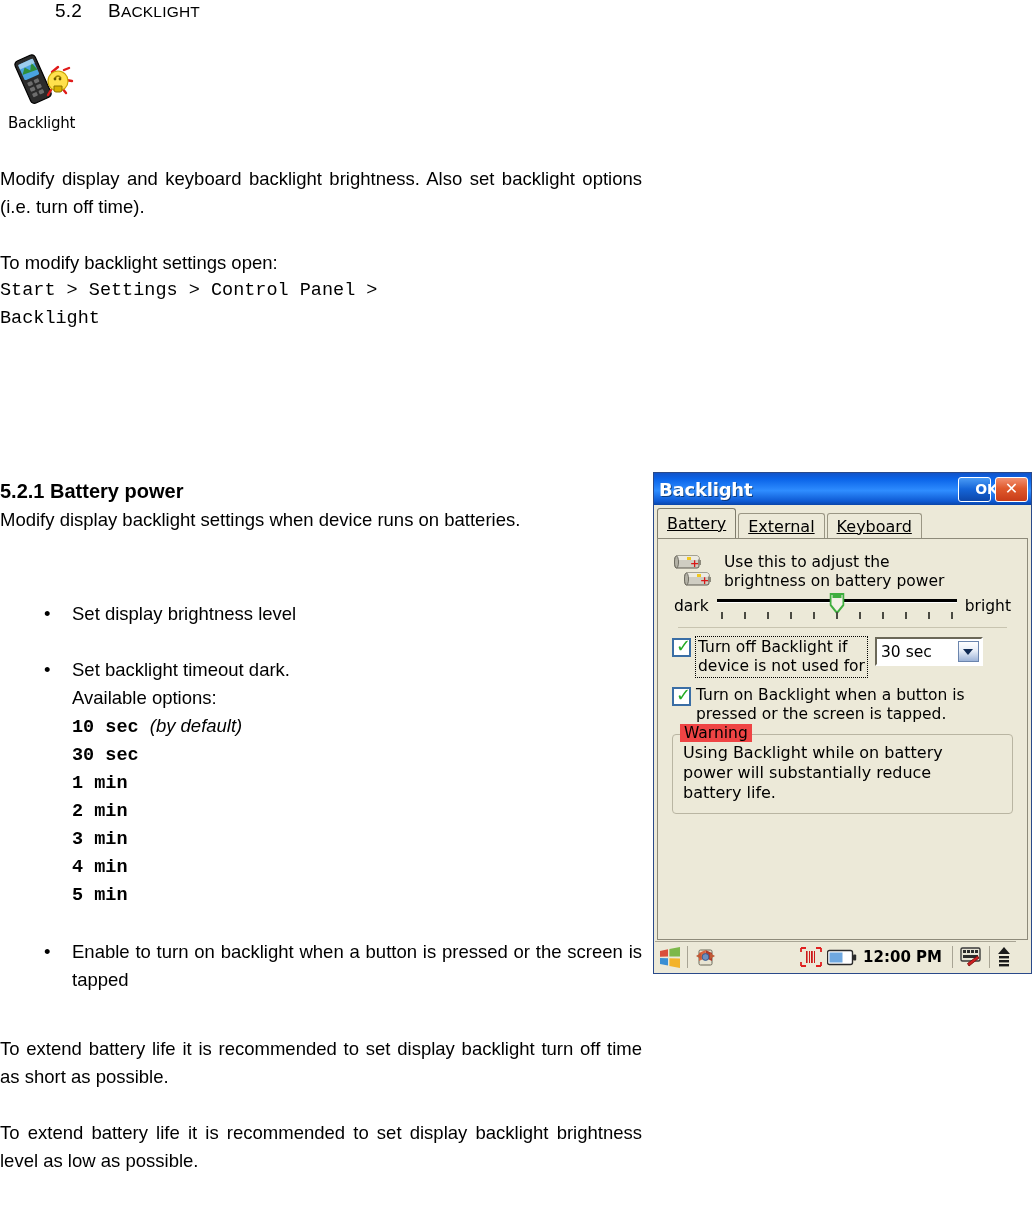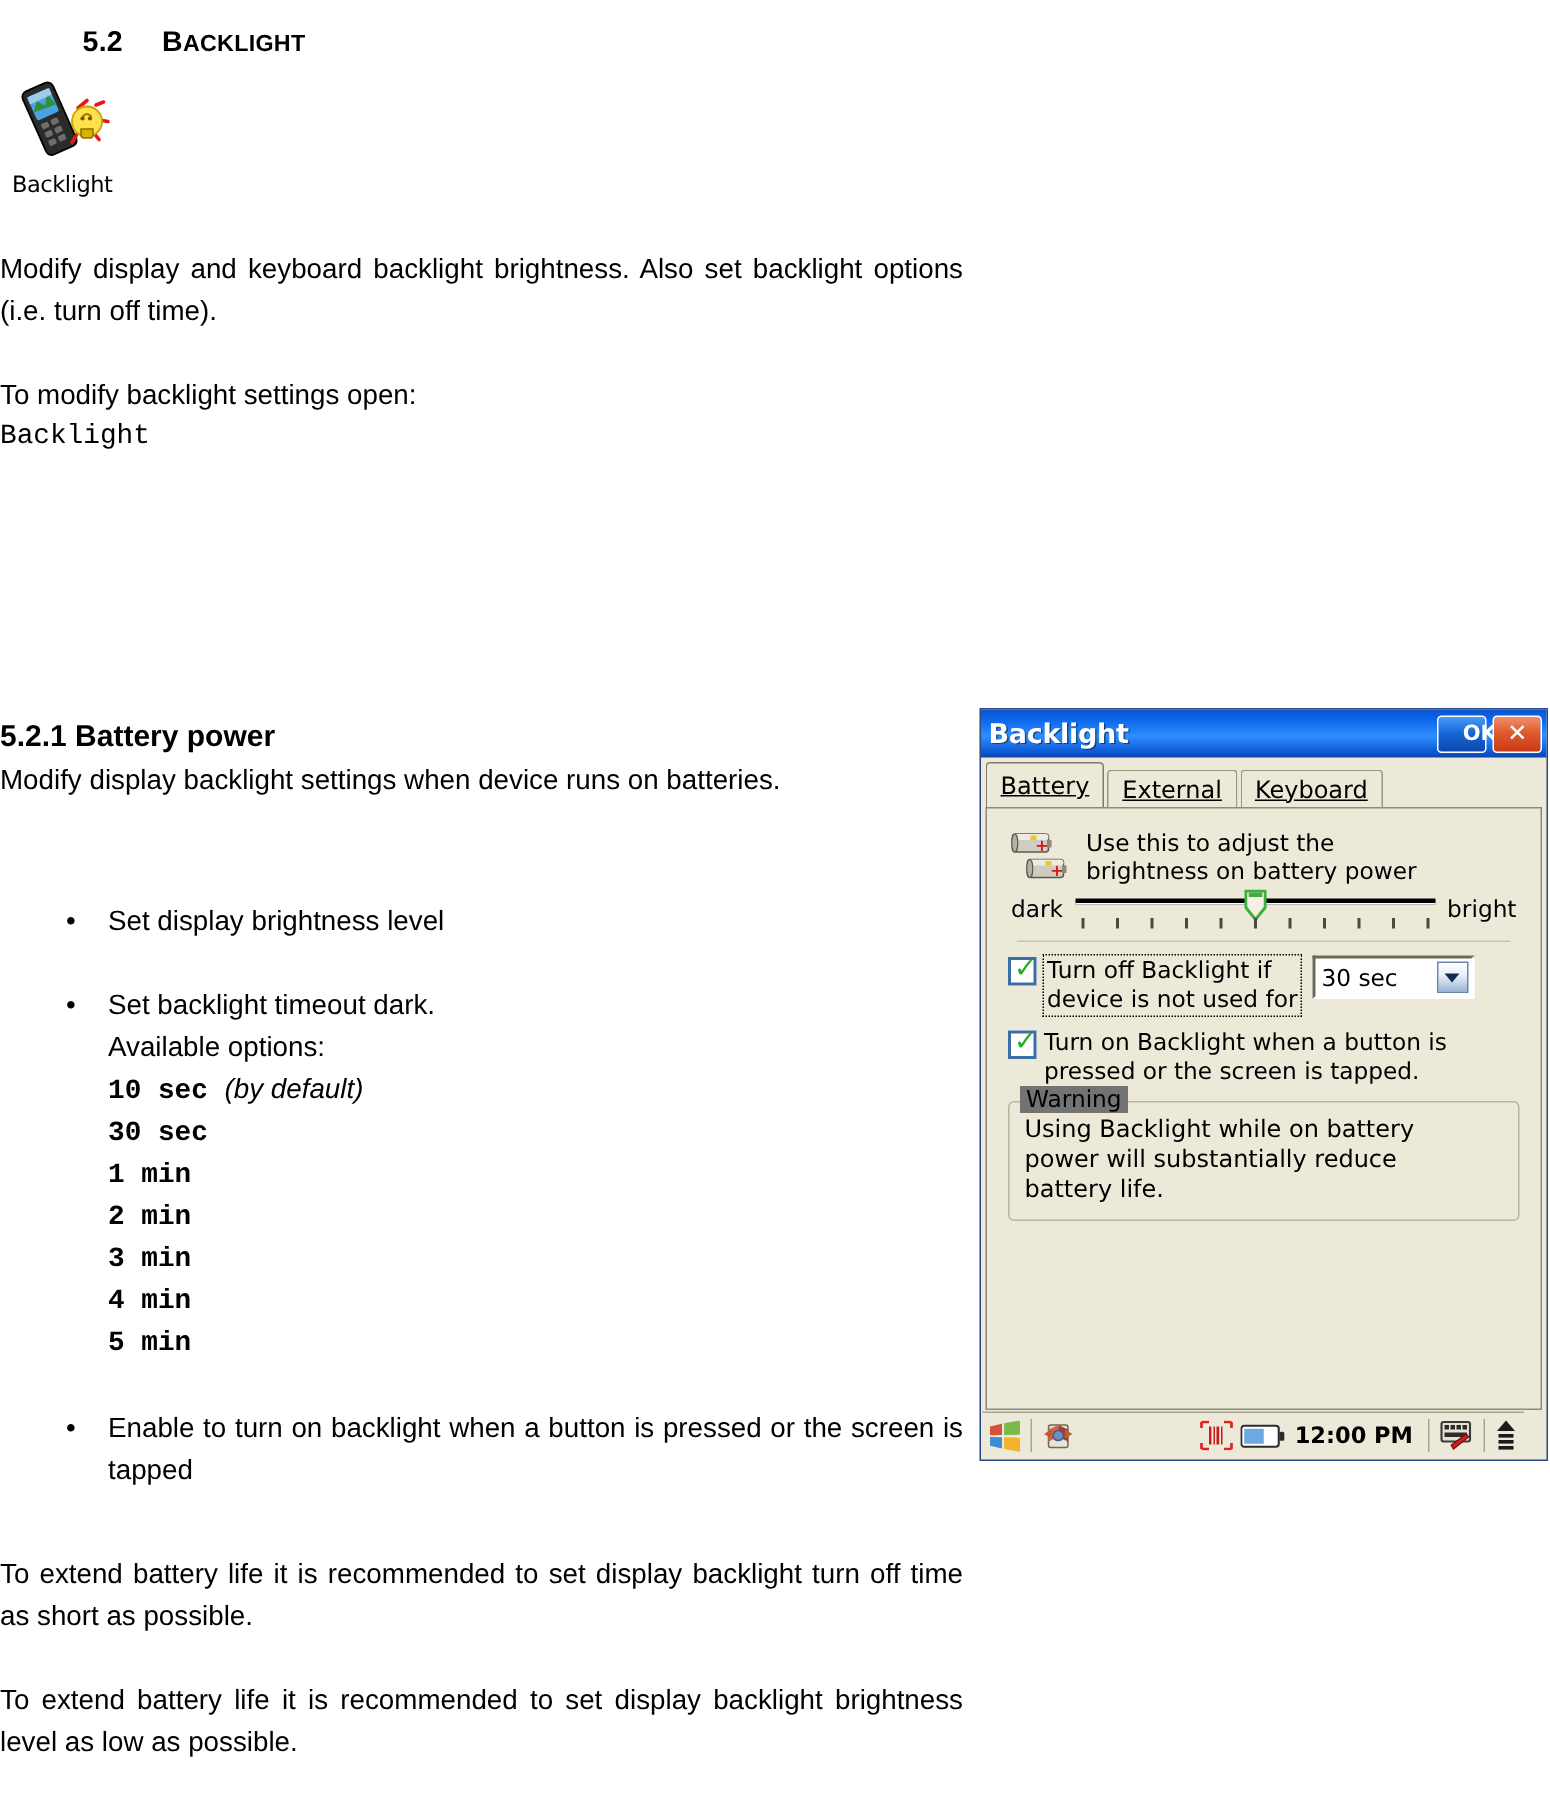--- a/index.html
+++ b/index.html
@@ -13,23 +13,23 @@
     position: relative;
     font-family: "Liberation Sans", sans-serif;
     color: #000000;
     overflow: hidden;
   }
 
   
   .doc-heading {
     position: absolute;
     left: 55px;
-    top: 18px;
+    top: 0px;
     font-size: 19px;
-    font-weight: bold;
+    font-weight: normal;
     letter-spacing: 0.2px;
     white-space: nowrap;
   }
   .doc-heading .num { margin-right: 26px; }
   .smallcaps-first { font-size: 19px; }
   .smallcaps-rest { font-size: 15.5px; }
 
   
   .app-icon-block {
     position: absolute;
@@ -345,21 +345,21 @@
   .warn-group {
     margin: 10px 4px 0 4px;
     border: 1px solid #b9b5a2;
     border-radius: 4px;
     padding: 8px 10px 10px 10px;
     position: relative;
   }
   .warn-legend {
     position: absolute;
     top: -11px; left: 7px;
-    background: #737373;
+    background: #ef4444;
     padding: 0 4px;
     font-size: 15.5px;
   }
   .warn-text { font-size: 16px; line-height: 20px; }
 
   
   .ce-taskbar {
     position: absolute;
     left: 1px; right: 15px; bottom: 1px;
     height: 31px;
@@ -411,20 +411,21 @@
       </g>
     </svg>
   </div>
   <div class="app-icon-label">Backlight</div>
 </div>
 
 <div class="text-col">
   <p class="just">Modify display and keyboard backlight brightness. Also set backlight options (i.e. turn off time).</p>
   <div class="spacer-line"></div>
   <p class="left">To modify backlight settings open:</p>
+  <p class="mono">Start &gt; Settings &gt; Control Panel &gt;</p>
   <p class="mono-last">Backlight</p>
 </div>
 
 <div class="sub-block">
   <h3 class="sub-heading">5.2.1 Battery power</h3>
   <p class="left">Modify display backlight settings when device runs on batteries.</p>
 </div>
 
 <div class="bullet-list">
 

